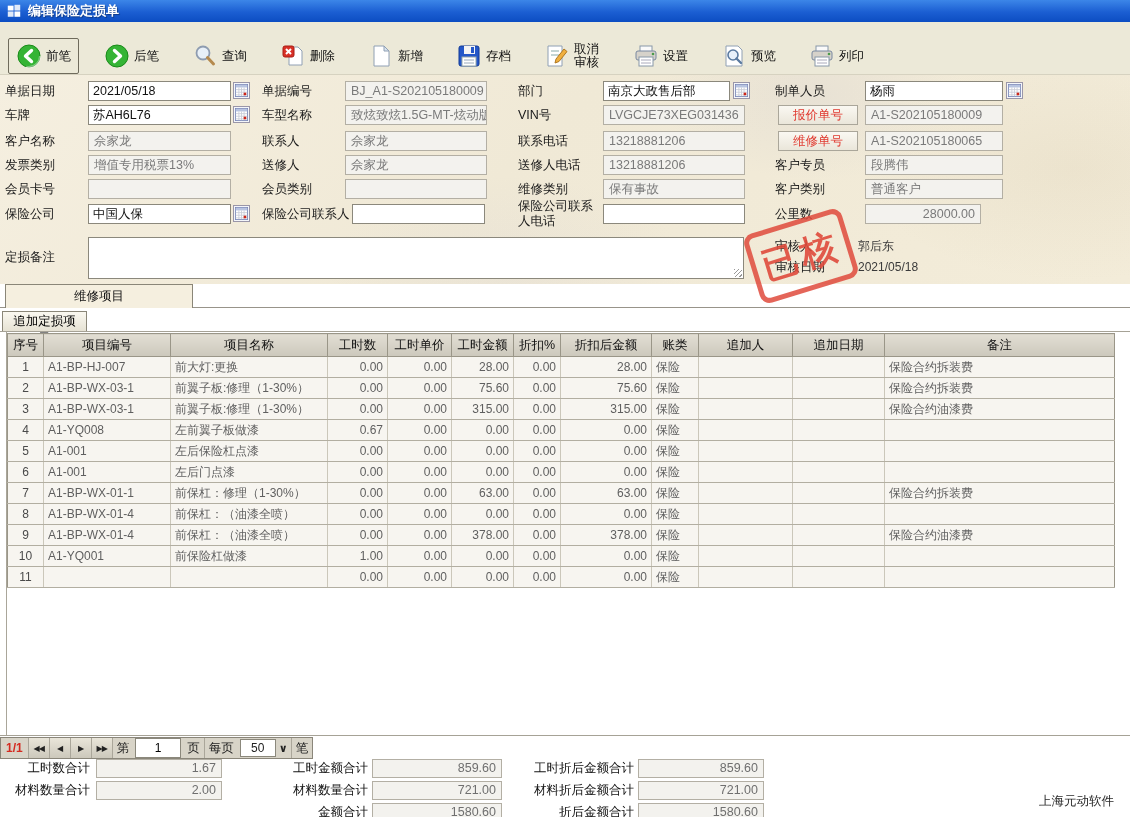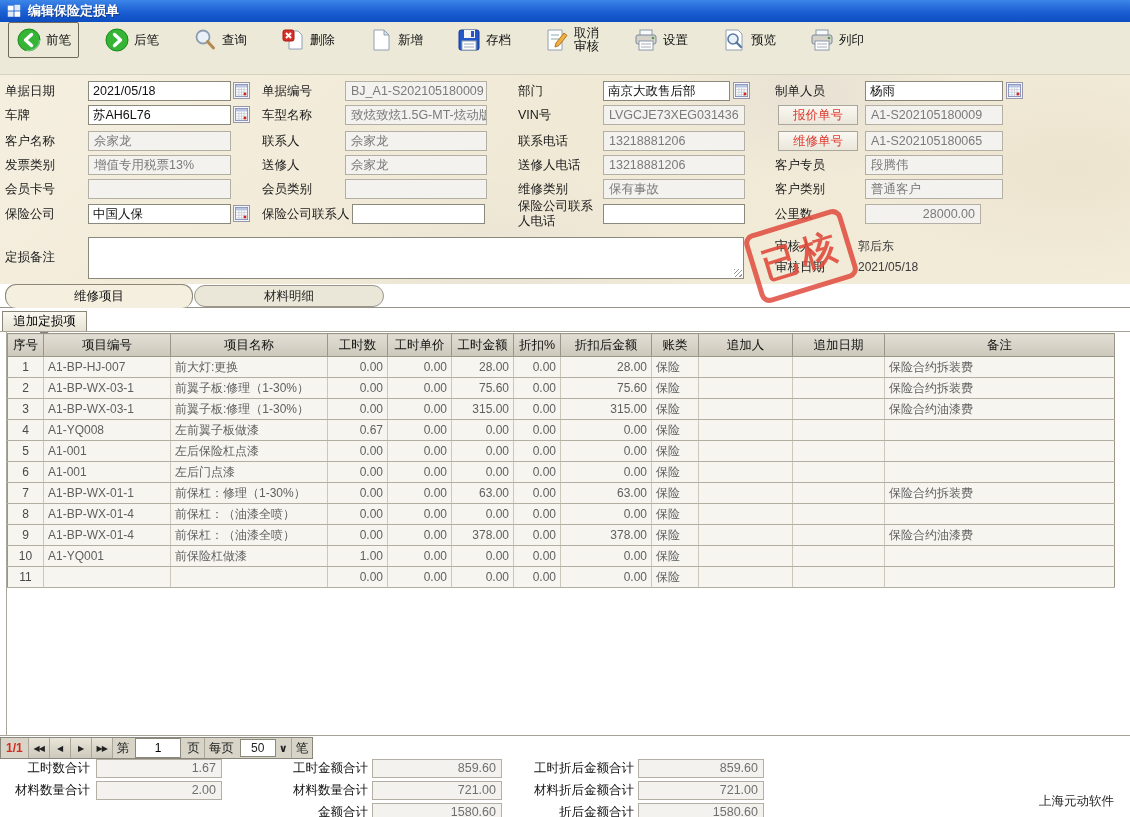--- a/index.html
+++ b/index.html
@@ -7,21 +7,21 @@
   #app{position:relative;width:1130px;height:817px;overflow:hidden;background:#fff;font-size:12px;color:#222;}
 
   
   .titlebar{position:absolute;left:0;top:0;width:1130px;height:22px;
     background:linear-gradient(180deg,#3c86e8 0%,#1b5ed2 55%,#0c4dc2 100%);
     display:flex;align-items:center;gap:6px;padding-left:6px;box-sizing:border-box;}
   .titlebar .wtitle{color:#fff;font-weight:bold;font-size:13px;text-shadow:1px 1px 1px rgba(0,0,0,.35);}
 
   
   .toolbar{position:absolute;left:0;top:22px;width:1130px;height:53px;background:#ece9d8;
-    border-bottom:1px solid #d6d2c0;display:flex;align-items:flex-start;gap:17px;padding-left:8px;box-sizing:border-box;}
+    border-bottom:1px solid #d6d2c0;display:flex;align-items:flex-end;gap:17px;padding-left:8px;box-sizing:border-box;}
   .tbtn{display:flex;align-items:center;gap:4px;padding:4px 7px;border:1px solid transparent;cursor:pointer;}
   .tbtn.focused{border:1px solid #6f6b5c;border-radius:2px;}
   .tbtn .tlabel{font-size:12.5px;color:#111;line-height:13px;}
   .tbtn .tlabel.wrap2{width:26px;}
 
   
   .formarea{position:absolute;left:0;top:75px;width:1130px;height:209px;
     background:
       radial-gradient(220px 120px at 72% 10%, rgba(150,150,190,0.10), rgba(0,0,0,0) 70%),
       radial-gradient(300px 160px at 95% 45%, rgba(190,170,130,0.12), rgba(0,0,0,0) 70%),
@@ -46,21 +46,21 @@
     background:repeating-linear-gradient(135deg,#999 0 1px,transparent 1px 3px);}
   .plainval{position:absolute;height:18px;line-height:18px;color:#3a3a3a;font-size:12px;}
 
   .stamp{position:absolute;left:750px;top:145px;width:92px;height:62px;border:5px solid rgba(223,74,60,.85);
     border-radius:10px;transform:rotate(-17deg);display:flex;align-items:center;justify-content:center;
     color:rgba(223,74,60,.9);font-size:36px;font-weight:bold;letter-spacing:4px;z-index:5;}
 
   
   .tabline{position:absolute;left:0;top:307px;width:1130px;height:1px;background:#98948a;}
   .tab{position:absolute;top:284px;height:24px;box-sizing:border-box;display:flex;align-items:center;
-    justify-content:center;font-size:12.5px;cursor:pointer;z-index:2;border-radius:11px;}
+    justify-content:center;font-size:12.5px;cursor:pointer;z-index:2;}
   .tab.active{left:5px;width:188px;background:#f5efdf;border:1px solid #8a8678;border-bottom:none;color:#111;}
   .tab.inactive{left:194px;width:190px;top:285px;height:22px;background:#eae6d8;border:1px solid #9a968a;color:#222;}
   .lowerpanel{position:absolute;left:0;top:308px;width:1130px;height:509px;background:#fff;}
   .leftedge{position:absolute;left:6px;top:331px;width:1px;height:404px;background:#aaa69a;}
   .addbtn{position:absolute;left:2px;top:311px;width:85px;height:21px;box-sizing:border-box;
     border:1px solid #8a8678;background:linear-gradient(180deg,#faf8f0,#e6e2d4);font-size:12.5px;
     font-family:inherit;cursor:pointer;}
   .hline-top{position:absolute;left:0;top:331px;width:1130px;height:1px;background:#a6a296;}
   .hline-bot{position:absolute;left:0;top:735px;width:1130px;height:1px;background:#a6a296;}
 
@@ -325,21 +325,20 @@
     <span class="flabel" style="left:775px;top:161px">审核人</span>
     <span class="plainval" style="left:858px;top:162px">郭后东</span>
     <span class="flabel" style="left:775px;top:182px">审核日期</span>
     <span class="plainval" style="left:858px;top:183px">2021/05/18</span>
 
     <div class="stamp">已核</div>
   </div>
 
   <div class="lowerpanel"></div>
   <div class="tab active">维修项目</div>
-  <div class="tab inactive">材料明细</div>
   <div class="tabline"></div>
 
   <button class="addbtn">追加定损项目</button>
   <div class="hline-top"></div>
   <div class="leftedge"></div>
   <div class="hline-bot"></div>
 
   <table class="grid">
     <colgroup>
         <col style="width: 36px;">

